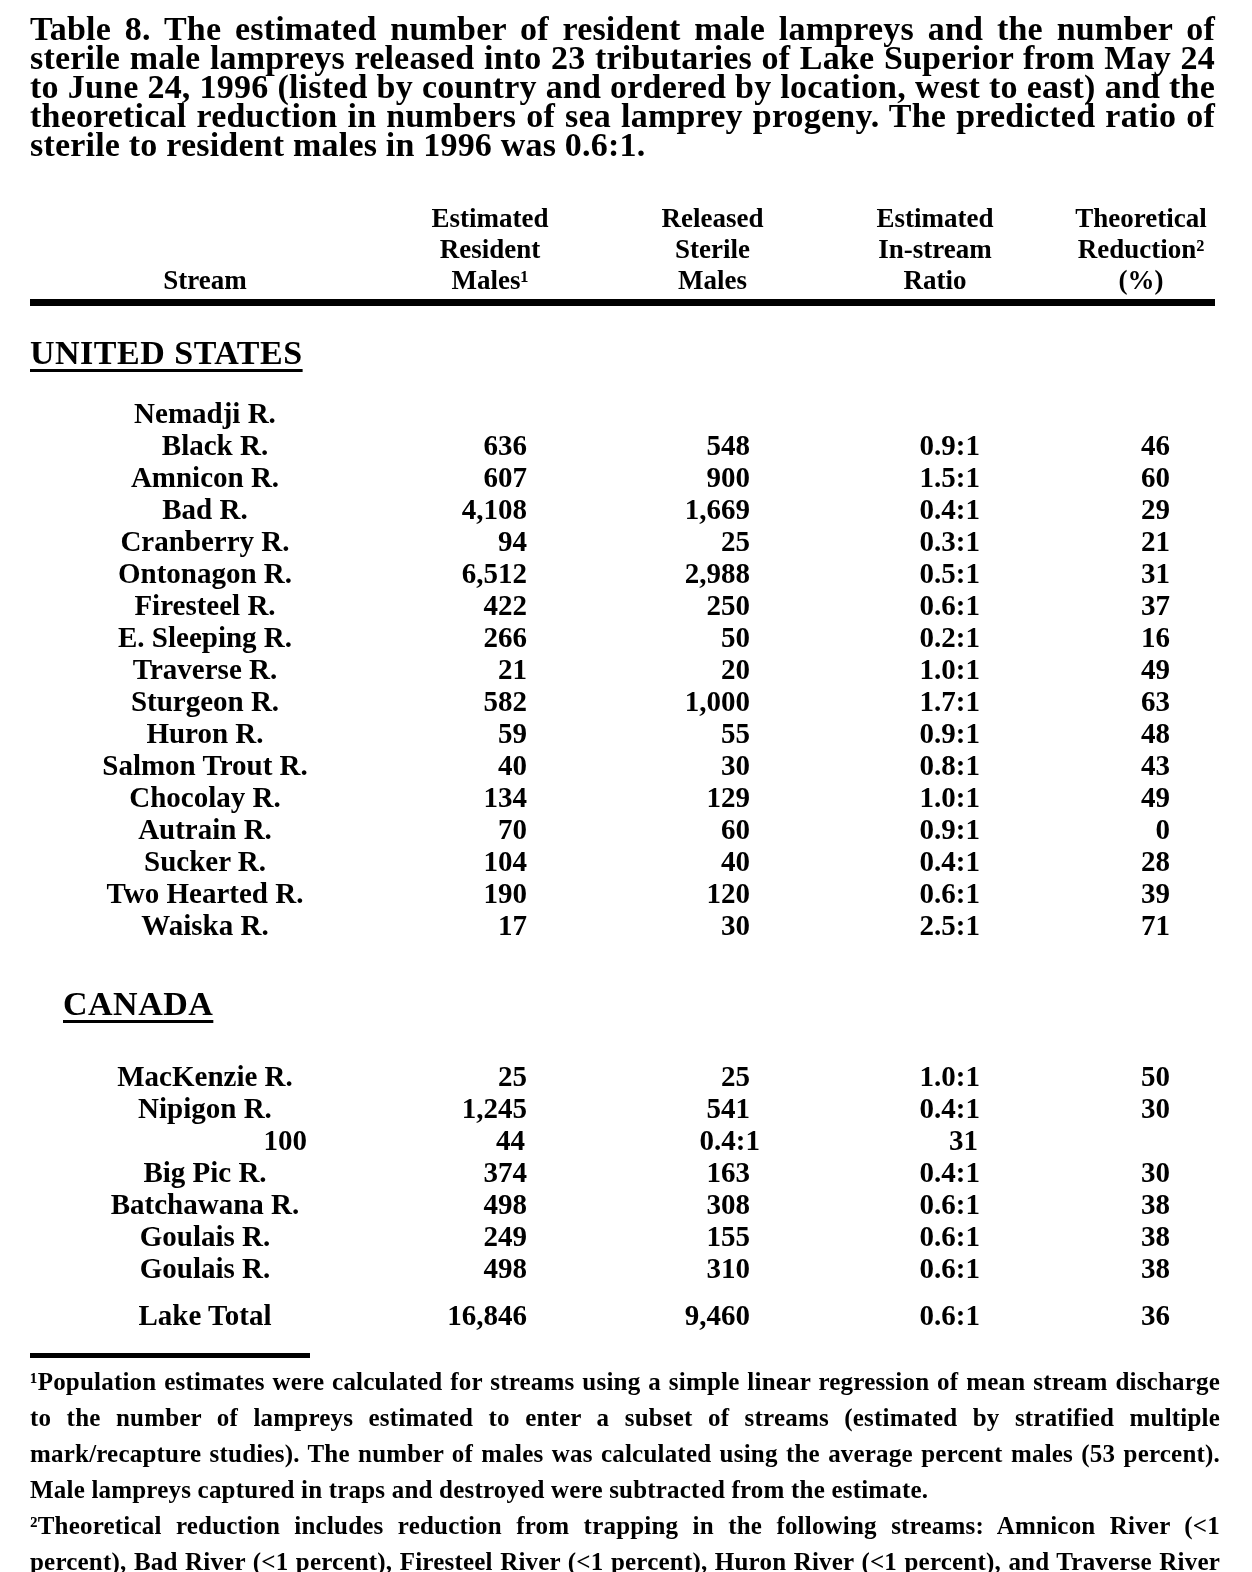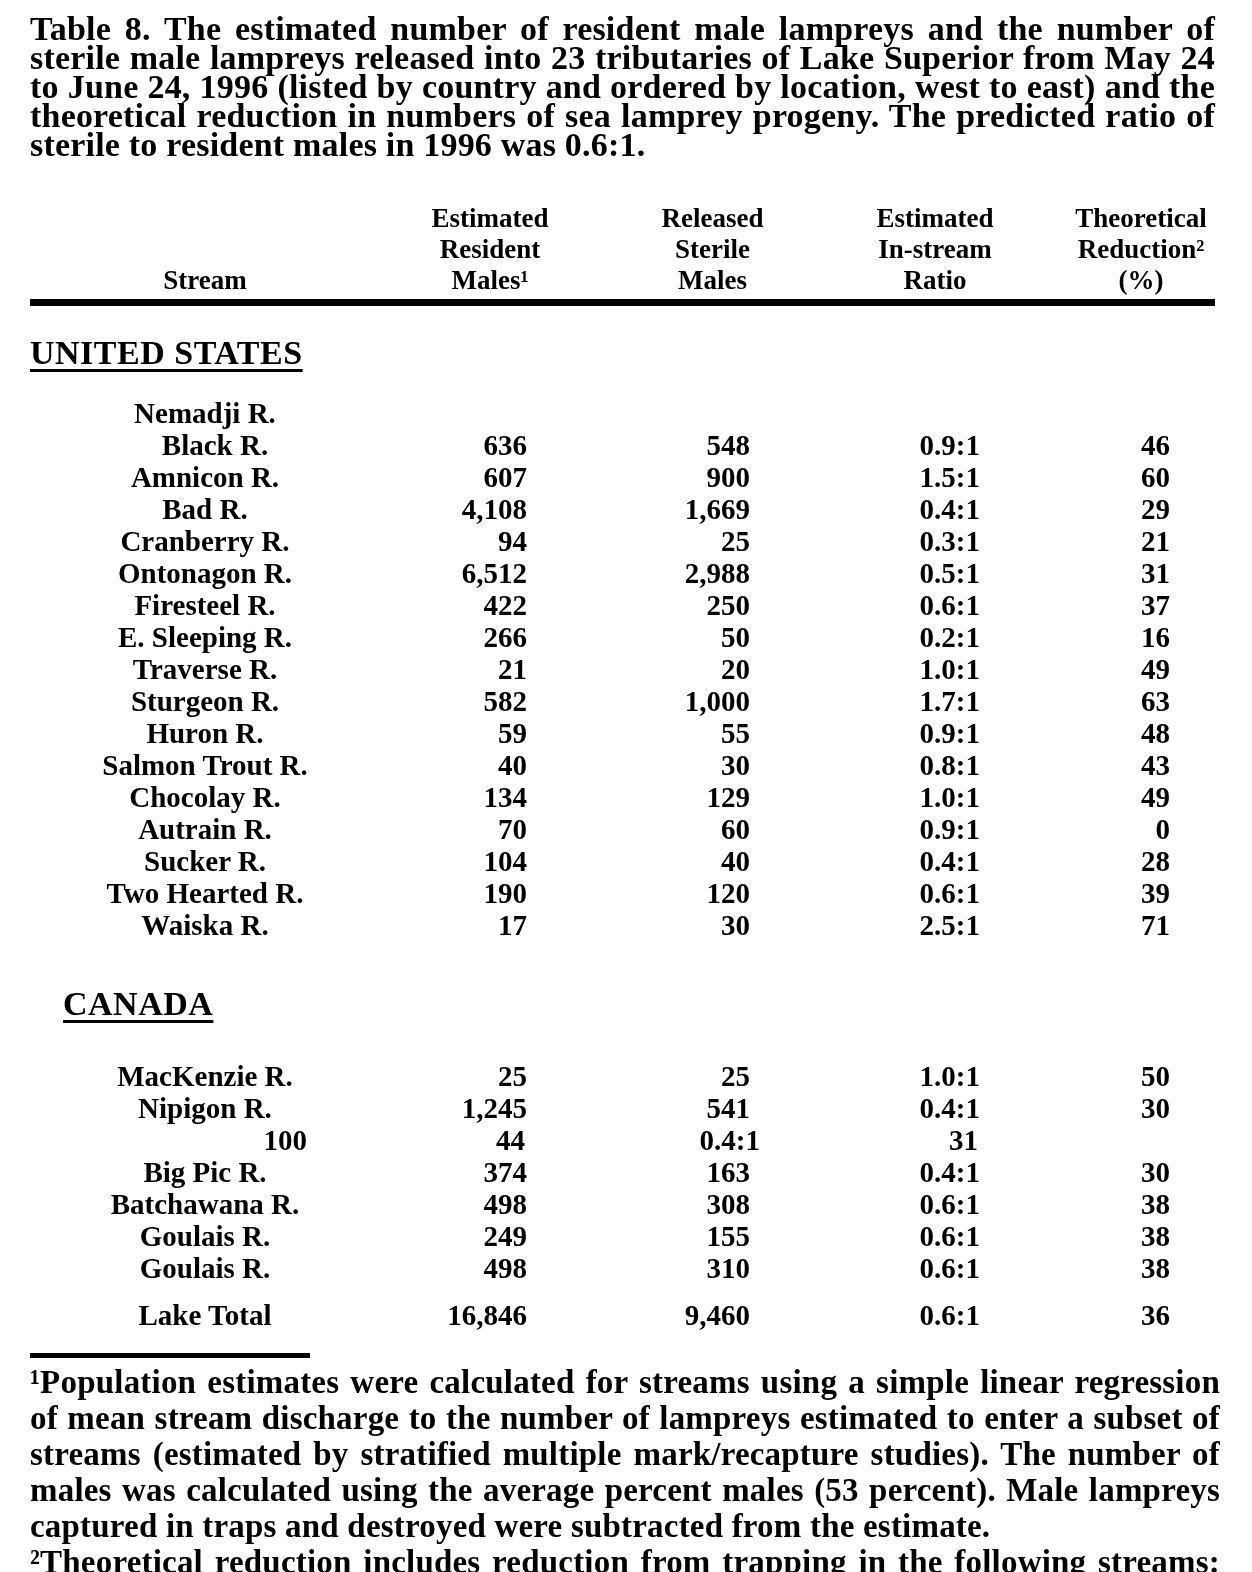--- a/index.html
+++ b/index.html
@@ -62,21 +62,21 @@
   .c2 { padding-right:75px; }
   .c3 { padding-right:65px; }
   .c4 { padding-right:67px; }
   .total-row { margin-top:15px; }
   .fn-rule {
     width:280px; height:5px;
     background:#000000;
     margin-top:22px;
   }
   .footnote {
-    font-size:33px;
+    font-size:25px;
     line-height:36px;
     text-align:justify;
     width:1190px;
     margin:0;
     letter-spacing:0.2px;
   }
   .footnotes { margin-top:6px; }
 </style>
 </head>
 <body>

